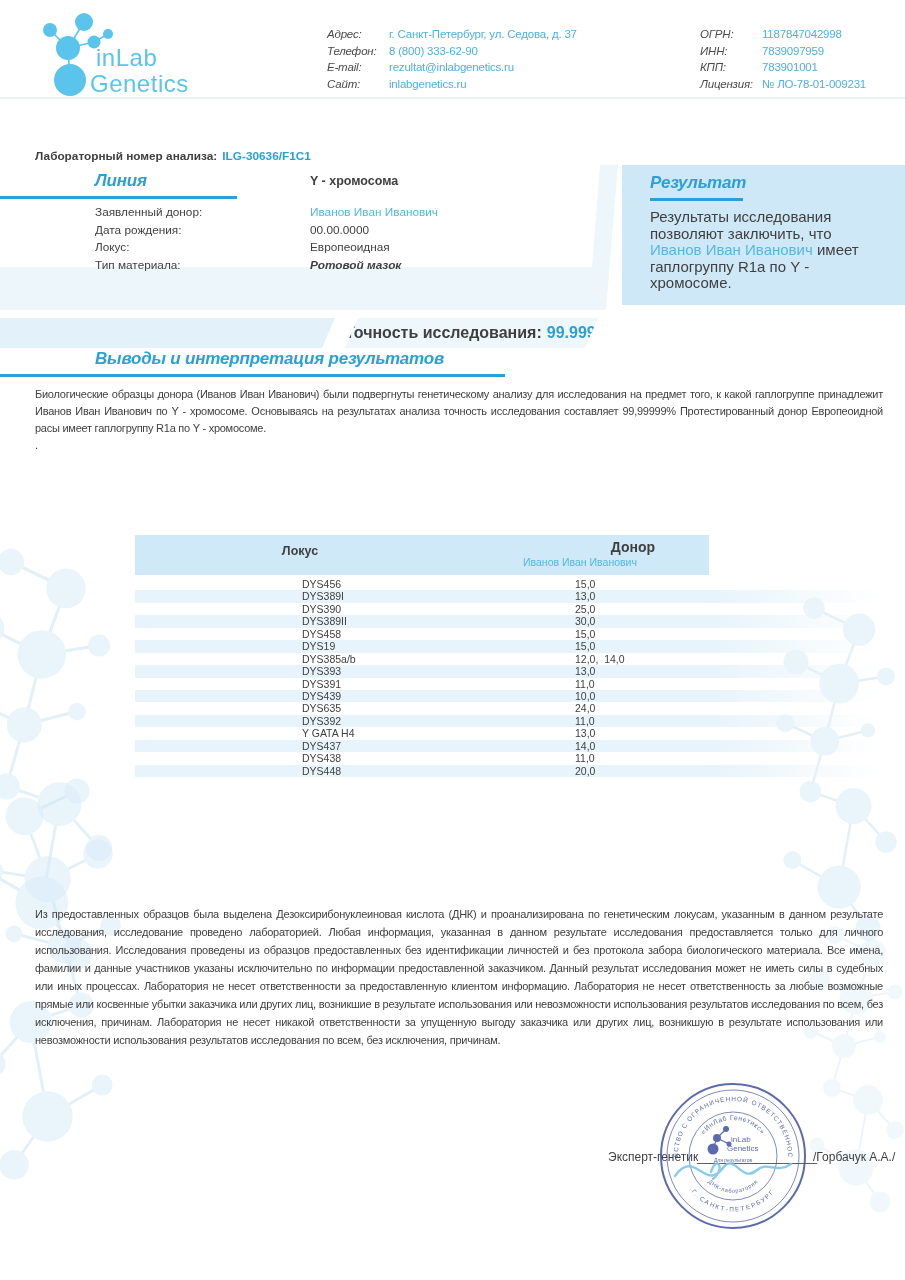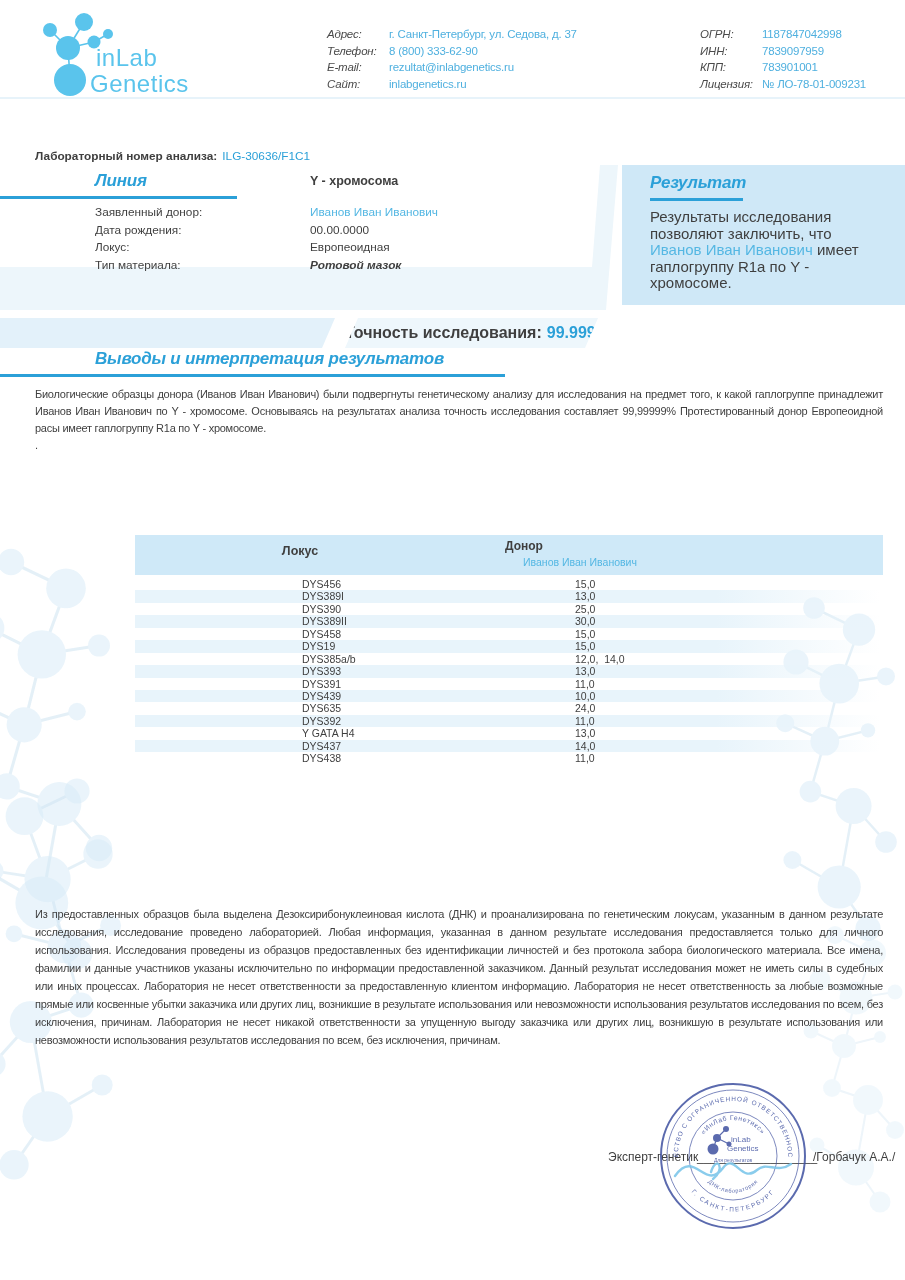--- a/index.html
+++ b/index.html
@@ -21,21 +21,21 @@
   .band-date{position:absolute;left:745px;top:0;width:160px;height:41px;background:#eef7fc;
     clip-path:polygon(18px 0,100% 0,100% 100%,0 100%);}
   .doc-title{position:absolute;left:35px;top:0;height:41px;line-height:41px;
     font-size:14.5px;font-weight:bold;color:#2ba0d8;letter-spacing:-.2px;white-space:nowrap;}
   .doc-number{margin-left:18px;}
   .doc-date{position:absolute;left:745px;top:0;width:160px;height:41px;line-height:41px;
     text-align:center;font-size:14.5px;color:#3f3f3f;}
   
   .labnum{position:absolute;left:35px;top:149px;font-size:11.8px;}
   .labnum b{color:#3f3f3f;}
-  .labnum .cval{color:#2ba0d8;font-weight:normal;margin-left:5px;margin-top:37px;}
+  .labnum .cval{color:#2ba0d8;font-weight:bold;margin-left:5px;margin-top:37px;}
   
   .sect-bg{position:absolute;left:0;top:165px;width:618px;height:145px;background:#edf6fb;
     clip-path:polygon(0 0,100% 0,calc(100% - 12px) 100%,0 100%);}
   .sect-white{position:absolute;left:0;top:165px;width:600px;height:102px;background:#fff;
     clip-path:polygon(0 0,100% 0,calc(100% - 8px) 100%,0 100%);}
   .h-italic{font-style:italic;font-weight:bold;color:#2ba0d8;font-size:17px;letter-spacing:-.2px;}
   .rule{position:absolute;background:#2ba0d8;height:3px;}
   .chrom{position:absolute;left:310px;top:174px;font-weight:bold;font-size:12.5px;}
   .fields{position:absolute;left:95px;top:204px;font-size:11.8px;line-height:17.5px;}
   .frow{display:flex;}
@@ -50,23 +50,23 @@
     clip-path:polygon(0 0,100% 0,calc(100% - 13px) 100%,0 100%);}
   .acc2{position:absolute;left:345px;top:318px;width:253px;height:30px;background:#eef7fc;
     clip-path:polygon(13px 0,100% 0,calc(100% - 13px) 100%,0 100%);
     text-align:center;line-height:30px;font-size:16px;white-space:nowrap;}
   .acc2 b{color:#3f3f3f;}
   .acc2 .cval{color:#2ba0d8;font-weight:bold;margin-left:5px;}
   
   .para{position:absolute;left:35px;width:848px;font-size:11px;line-height:17px;
     letter-spacing:-.25px;text-align:justify;color:#3f3f3f;}
   
-  .thead{position:absolute;left:135px;top:535px;width:748px;height:40px;background:#cfe9f8;}
+  .thead{position:absolute;left:135px;top:535px;width:574px;height:40px;background:#cfe9f8;}
   .th1{position:absolute;left:90px;top:9px;width:150px;text-align:center;font-weight:bold;font-size:12.5px;}
-  .th2{position:absolute;left:370px;top:4px;width:150px;text-align:left;font-weight:bold;font-size:12px;}
+  .th2{position:absolute;left:370px;top:4px;width:150px;text-align:right;font-weight:bold;font-size:14px;}
   .th2sub{position:absolute;left:345px;top:21px;width:200px;text-align:center;font-size:10.5px;color:#54b7e3;}
   .tbody{position:absolute;left:135px;top:578px;width:745px;}
   .trow{position:relative;height:12.44px;line-height:12.44px;font-size:10.5px;}
   .trow.alt{background:linear-gradient(90deg,#e8f4fb 0,#e8f4fb 78%,rgba(232,244,251,0) 100%);}
   .tlocus{position:absolute;left:167px;}
   .tval{position:absolute;left:440px;white-space:pre;}
   
   .sig{position:absolute;font-size:12px;color:#3f3f3f;z-index:2;}
   .stamp{position:absolute;left:655px;top:1078px;width:156px;height:156px;z-index:3;}
 </style>
@@ -274,20 +274,24 @@
         <span class="tval">13,0</span>
       </div>
       <div class="trow alt">
         <span class="tlocus">DYS437</span>
         <span class="tval">14,0</span>
       </div>
       <div class="trow">
         <span class="tlocus">DYS438</span>
         <span class="tval">11,0</span>
       </div>
+      <div class="trow alt">
+        <span class="tlocus">DYS448</span>
+        <span class="tval">20,0</span>
+      </div>
     </div>
 
   <div class="para" style="top:905px;line-height:18px">Из предоставленных образцов была выделена Дезоксирибонуклеиновая кислота (ДНК) и проанализирована по генетическим локусам, указанным в данном результате исследования, исследование проведено лабораторией. Любая информация, указанная в данном результате исследования предоставляется только для личного использования. Исследования проведены из образцов предоставленных без идентификации личностей и без протокола забора биологического материала.  Все имена, фамилии и данные участников указаны исключительно по информации предоставленной заказчиком. Данный результат исследования может не иметь силы в судебных или иных процессах. Лаборатория не несет ответственности за предоставленную клиентом информацию. Лаборатория не несет ответственность за любые возможные прямые или косвенные убытки заказчика или других лиц, возникшие в результате использования или невозможности использования результатов исследования по всем, без исключения, причинам.  Лаборатория не несет никакой ответственности за упущенную выгоду заказчика или других лиц, возникшую в результате использования или невозможности использования результатов исследования по всем, без исключения, причинам.</div>
 
   <div class="sig" style="left:608px;top:1150px">Эксперт-генетик</div>
   <div class="sig" style="left:697px;top:1150px">__________________</div>
   <div class="sig" style="left:813px;top:1150px">/Горбачук А.А./</div>
 
   <svg class="stamp" viewBox="-78 -78 156 156">
     <defs>

